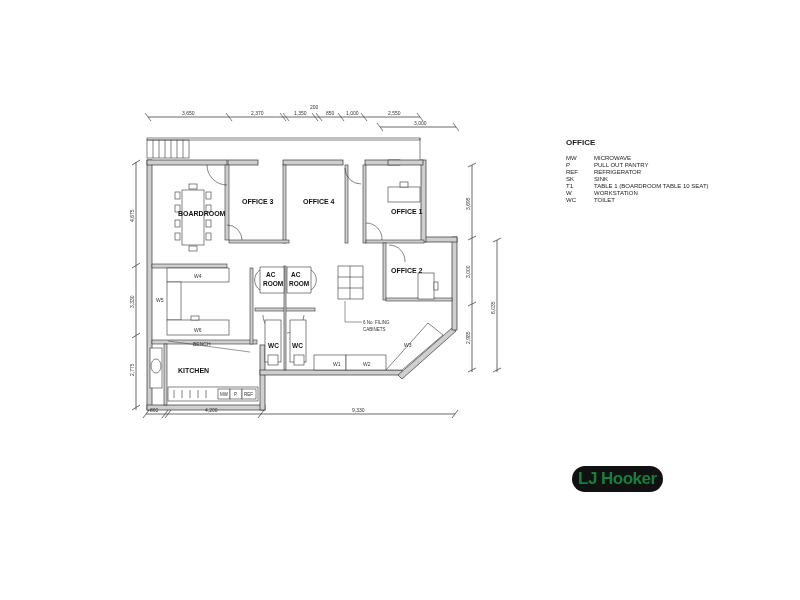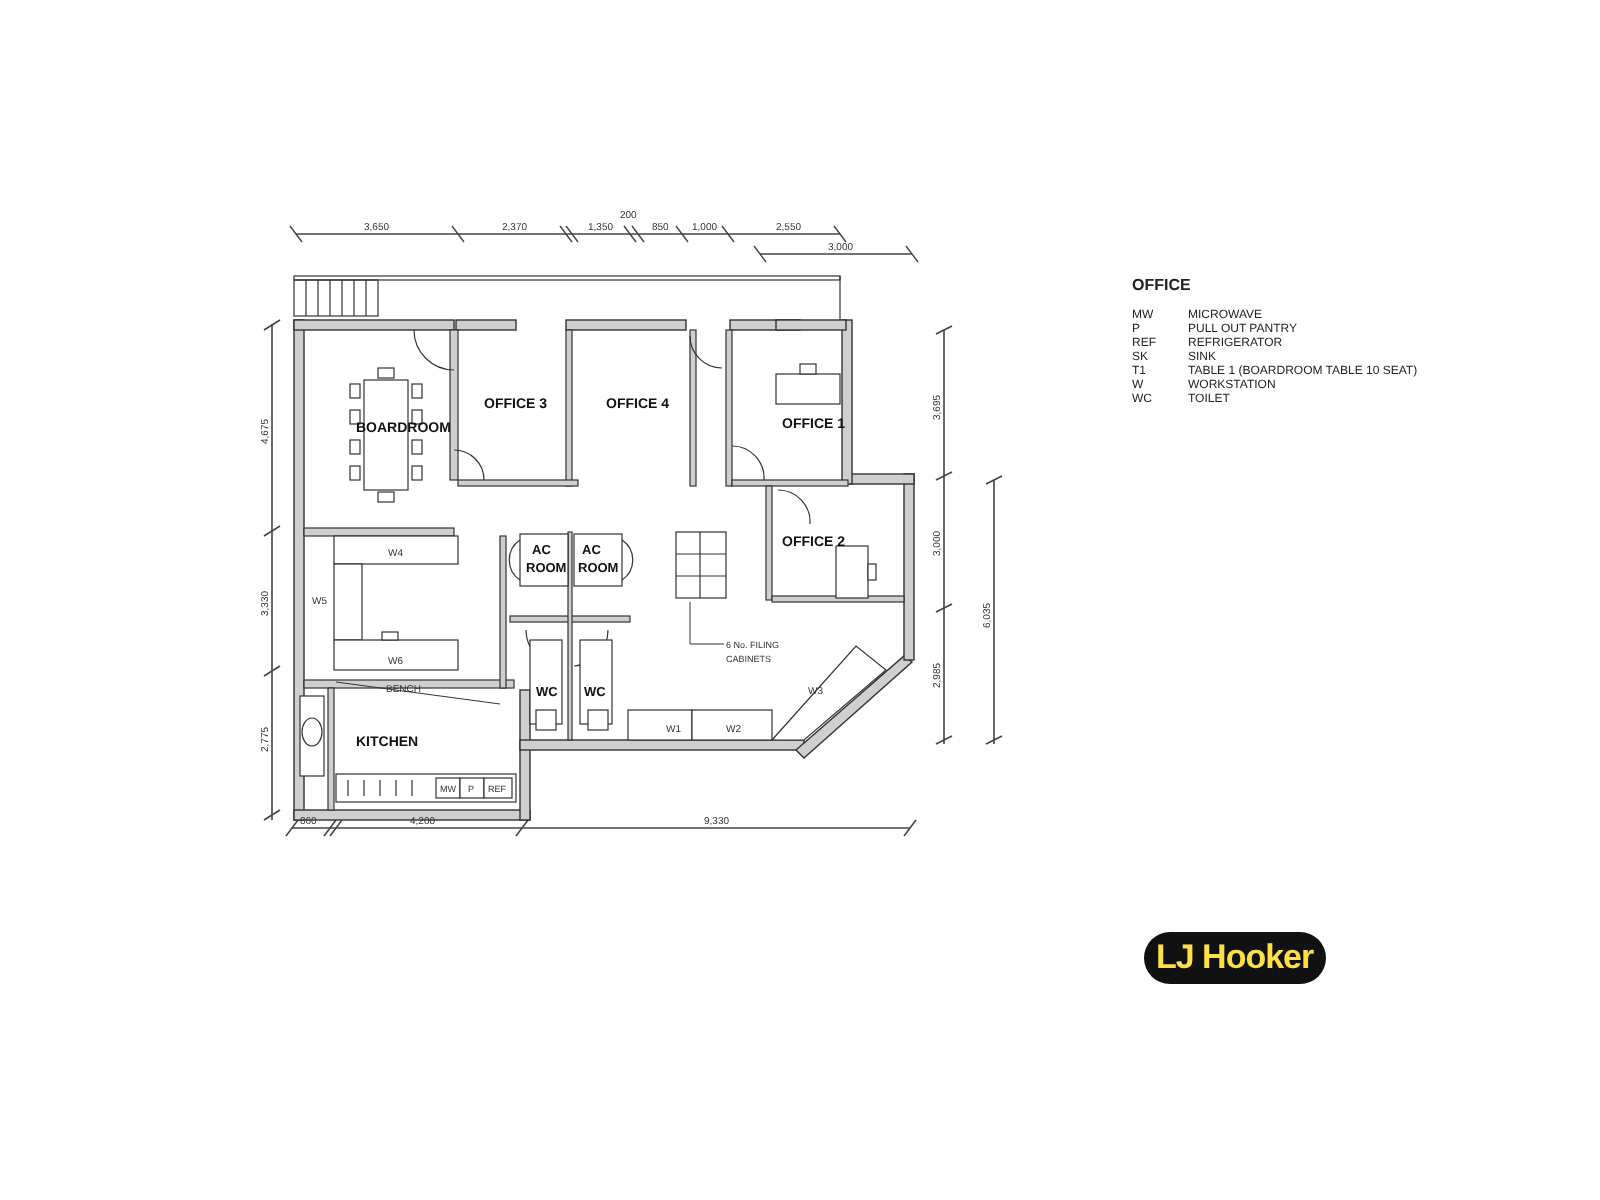--- a/index.html
+++ b/index.html
@@ -2,21 +2,21 @@
 <html><head>
 <meta charset="utf-8">
 <style>
   html,body{margin:0;padding:0;background:#fff;}
   body{width:800px;height:600px;position:relative;overflow:hidden;font-family:"Liberation Sans",sans-serif;}
   .plan{position:absolute;left:0;top:0;}
   .legend{position:absolute;left:566px;top:138px;font-size:6px;color:#222;}
   .legend-title{font-weight:bold;font-size:8px;margin-bottom:8px;}
   .legend-row{display:flex;height:7px;line-height:7px;}
   .legend-code{width:28px;}
-  .logo{position:absolute;left:572px;top:466px;background:#111;color:#fde047;font-weight:bold;font-size:17px;padding:3px 6px;border-radius:13px;letter-spacing:-0.5px;font-family:"Liberation Sans",sans-serif;}
+  .logo{position:absolute;left:572px;top:466px;background:#111;color:#15803d;font-weight:bold;font-size:17px;padding:3px 6px;border-radius:13px;letter-spacing:-0.5px;font-family:"Liberation Sans",sans-serif;}
   .lbl{font-family:"Liberation Sans",sans-serif;font-weight:bold;fill:#111;}
   .sm{font-family:"Liberation Sans",sans-serif;fill:#333;}
 </style>
 </head>
 <body>
 
 <svg class="plan" width="800" height="600" viewBox="0 0 800 600">
   <g stroke="#444" stroke-width="0.8" fill="none">
 
     <line x1="148" y1="117" x2="420" y2="117"></line>

